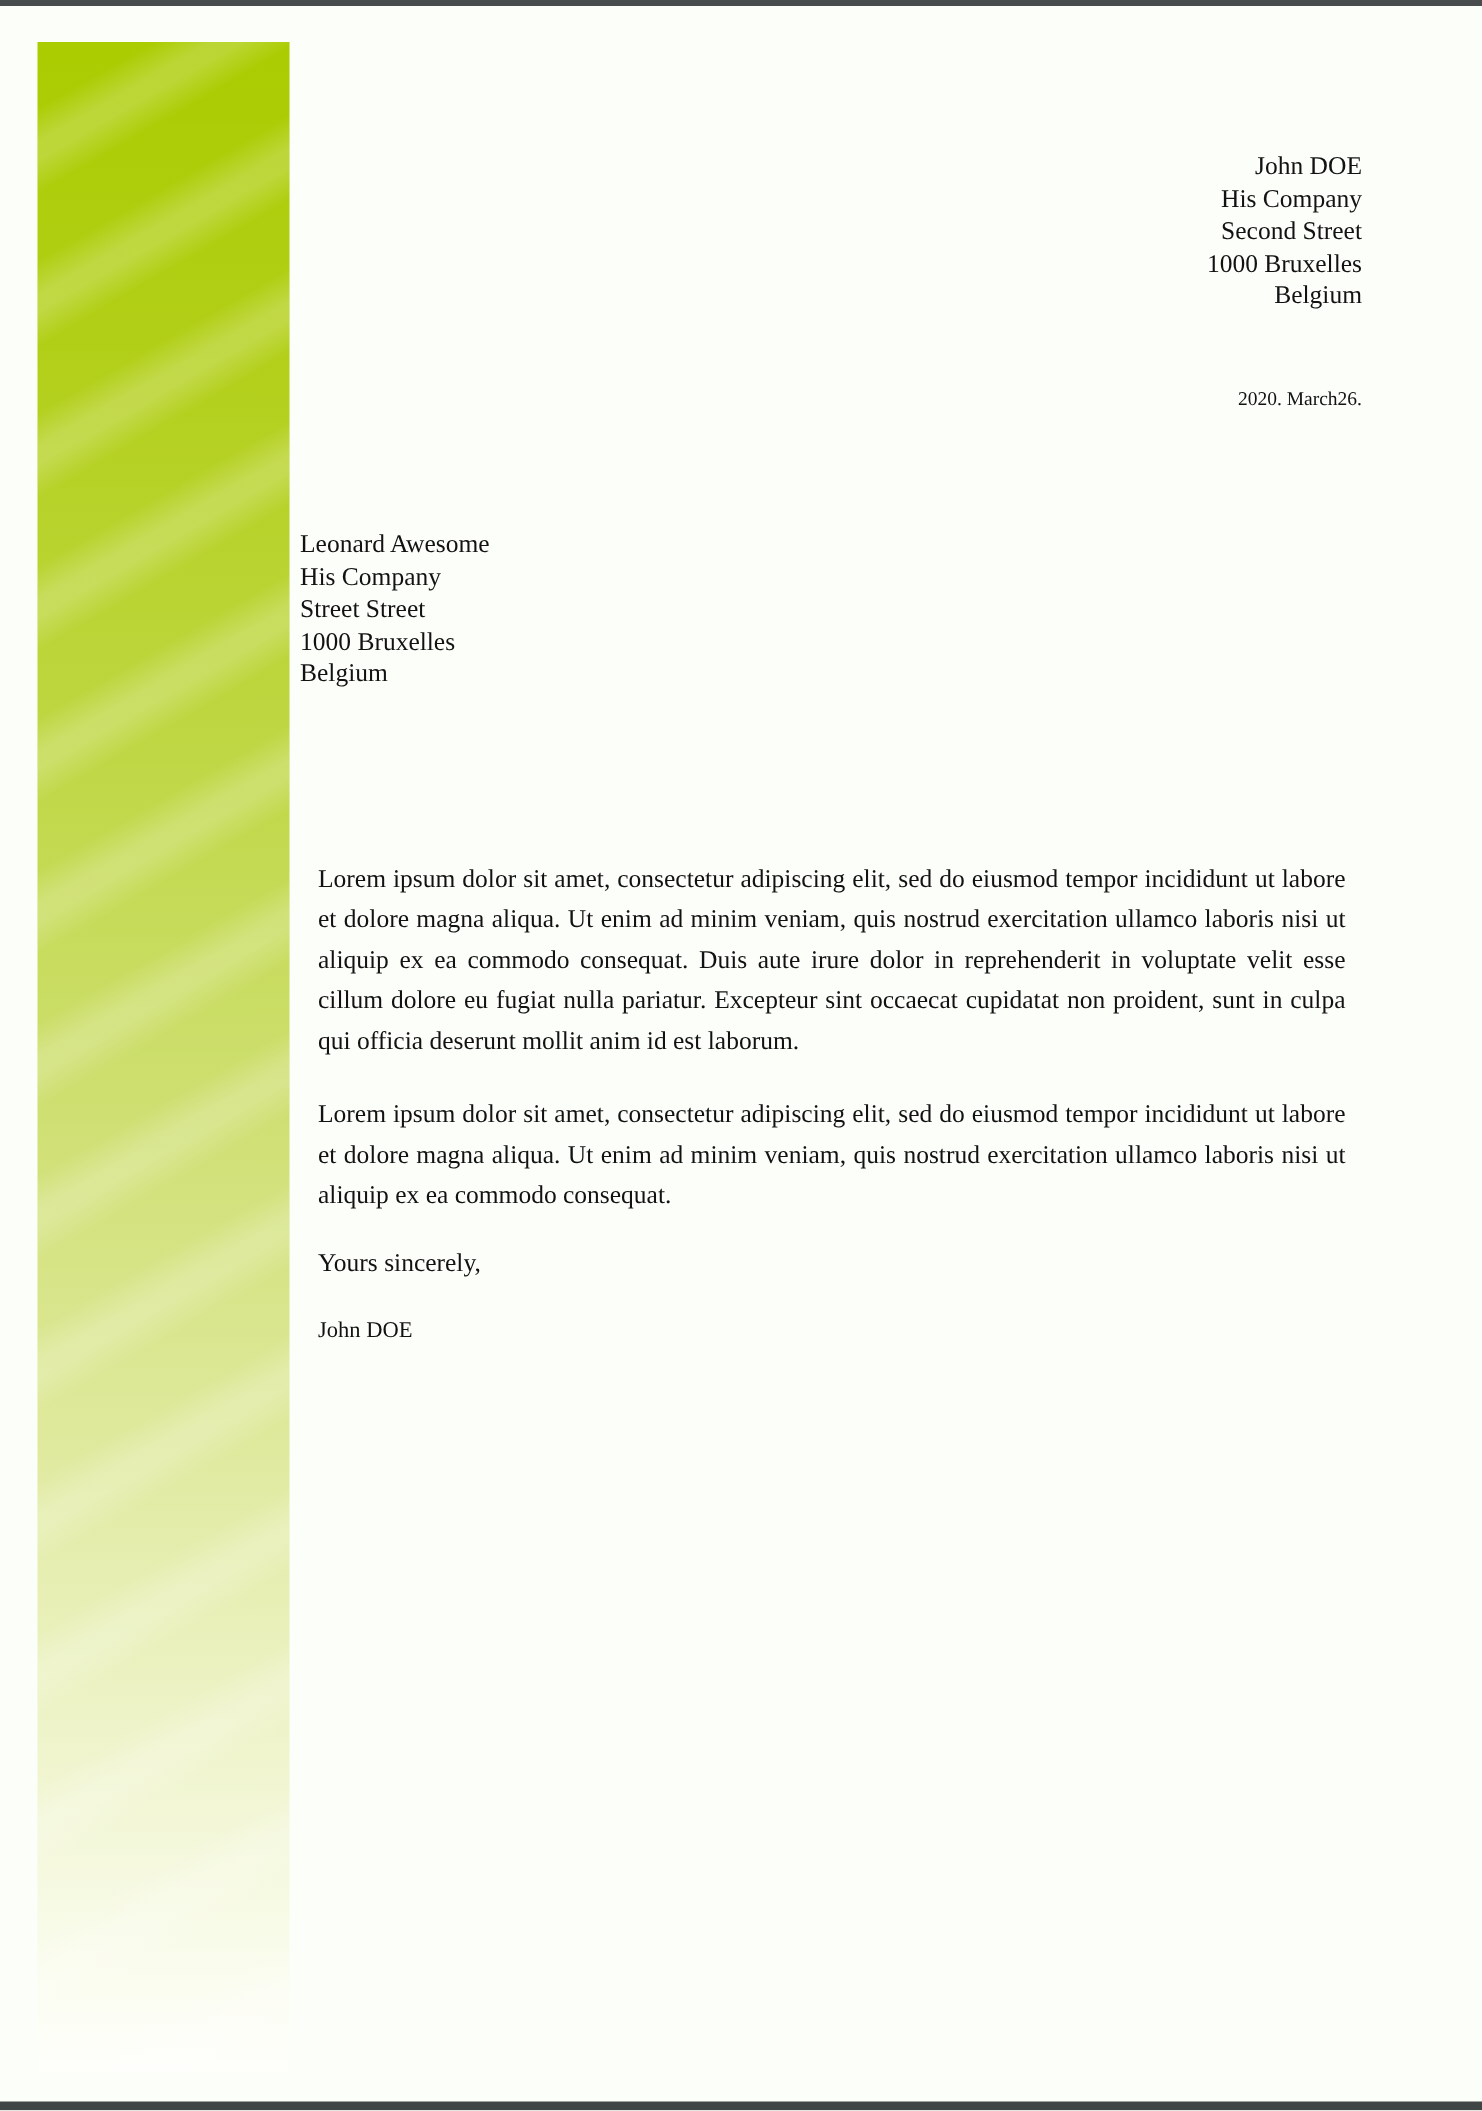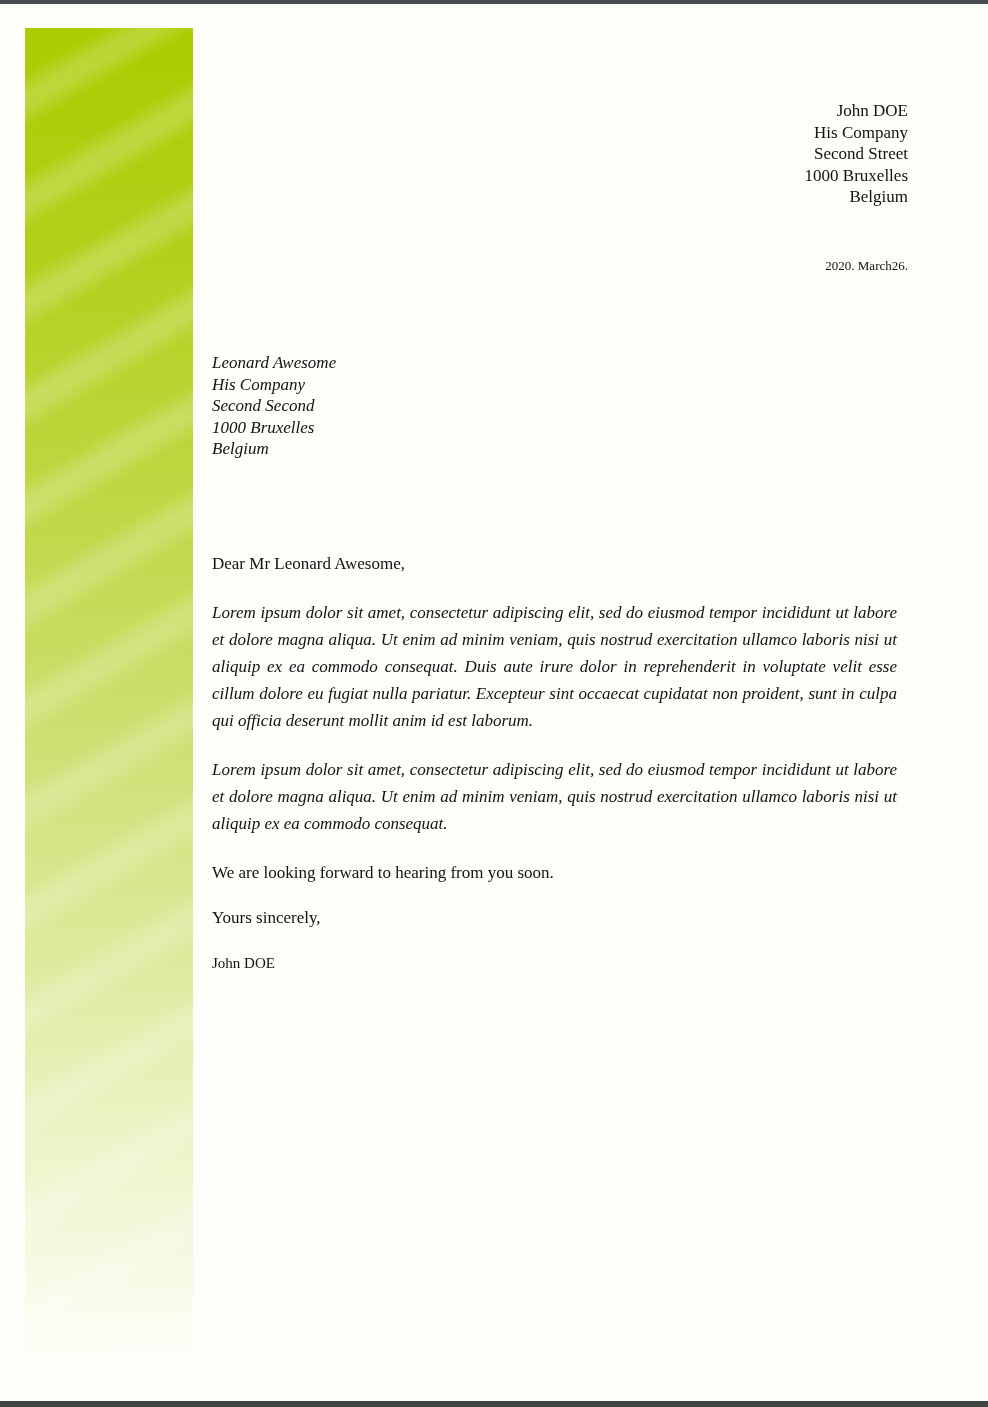--- a/index.html
+++ b/index.html
@@ -72,41 +72,39 @@
     position: absolute;
     top: 255px;
     right: 120px;
     text-align: right;
     font-size: 13px;
     line-height: 21.5px;
   }
   .recipient-block {
     position: absolute;
     top: 352px;
-    left: 212px;
+    left: 200px;
     text-align: left;
     font-size: 17px;
     line-height: 21.5px;
-    font-style: italic;
   }
   .letter-body {
     position: absolute;
     top: 550px;
     left: 212px;
     width: 685px;
     font-size: 17px;
     line-height: 27px;
   }
   .salutation {
     margin: 0;
   }
   .paragraph {
     margin: 22px 0 0 0;
     text-align: justify;
-    font-style: italic;
   }
   .closing-line {
     margin: 22px 0 0 0;
   }
   .valediction {
     margin: 18px 0 0 0;
   }
   .signature {
     margin: 21px 0 0 0;
     font-size: 15px;
@@ -130,27 +128,25 @@
     <div>Second Street</div>
     <div>1000 Bruxelles</div>
     <div>Belgium</div>
   </div>
 
   <div class="date-line">2020. March26.</div>
 
   <div class="recipient-block">
     <div>Leonard Awesome</div>
     <div>His Company</div>
-    <div>Second Second</div>
+    <div>Street Street</div>
     <div>1000 Bruxelles</div>
     <div>Belgium</div>
   </div>
 
   <div class="letter-body">
-    <p class="salutation">Dear Mr Leonard Awesome,</p>
     <p class="paragraph">Lorem ipsum dolor sit amet, consectetur adipiscing elit, sed do eiusmod tempor incididunt ut labore et dolore magna aliqua. Ut enim ad minim veniam, quis nostrud exercitation ullamco laboris nisi ut aliquip ex ea commodo consequat. Duis aute irure dolor in reprehenderit in voluptate velit esse cillum dolore eu fugiat nulla pariatur. Excepteur sint occaecat cupidatat non proident, sunt in culpa qui officia deserunt mollit anim id est laborum.</p>
     <p class="paragraph">Lorem ipsum dolor sit amet, consectetur adipiscing elit, sed do eiusmod tempor incididunt ut labore et dolore magna aliqua. Ut enim ad minim veniam, quis nostrud exercitation ullamco laboris nisi ut aliquip ex ea commodo consequat.</p>
-    <p class="closing-line">We are looking forward to hearing from you soon.</p>
     <p class="valediction">Yours sincerely,</p>
     <p class="signature">John DOE</p>
   </div>
 
 </div>
 
 </body></html>

